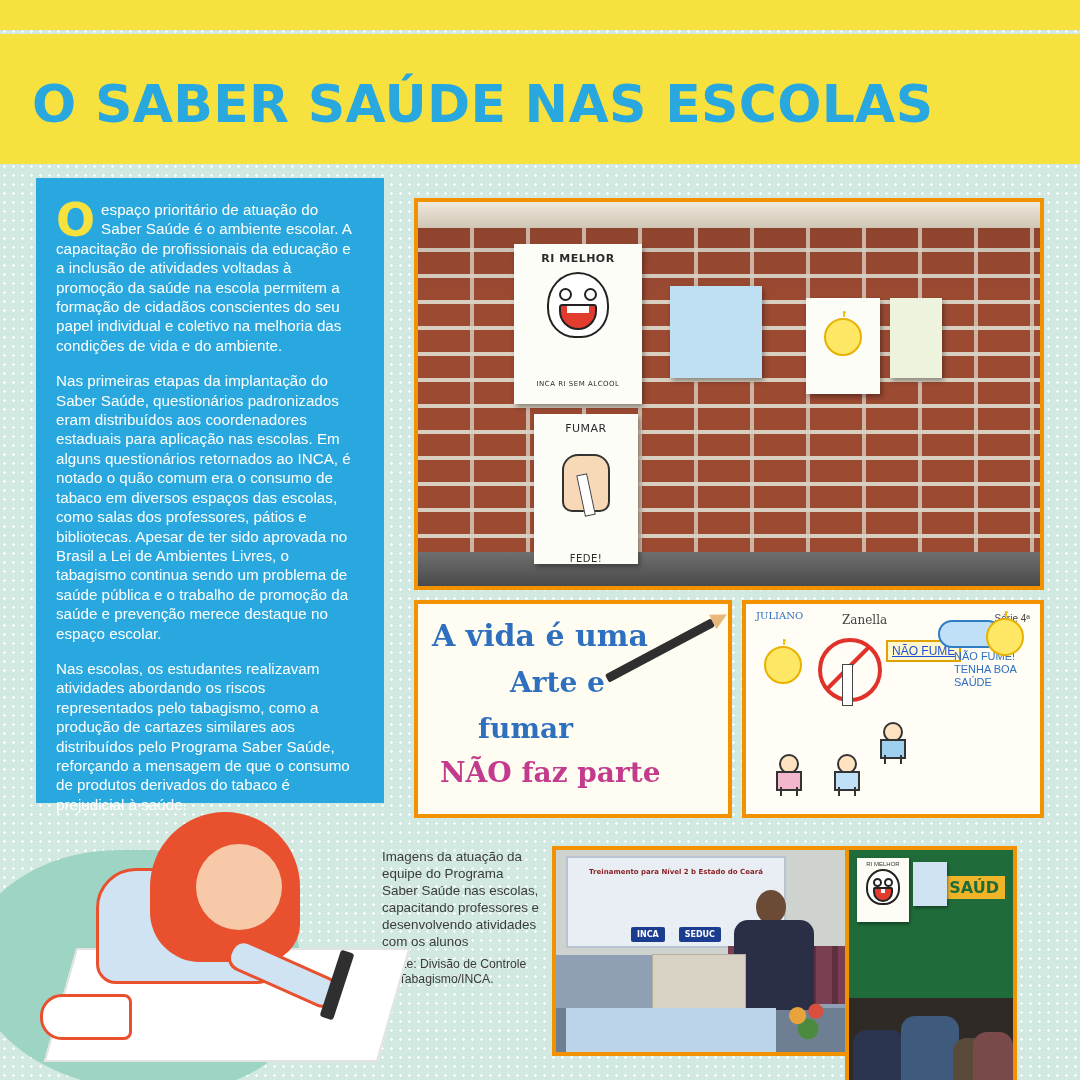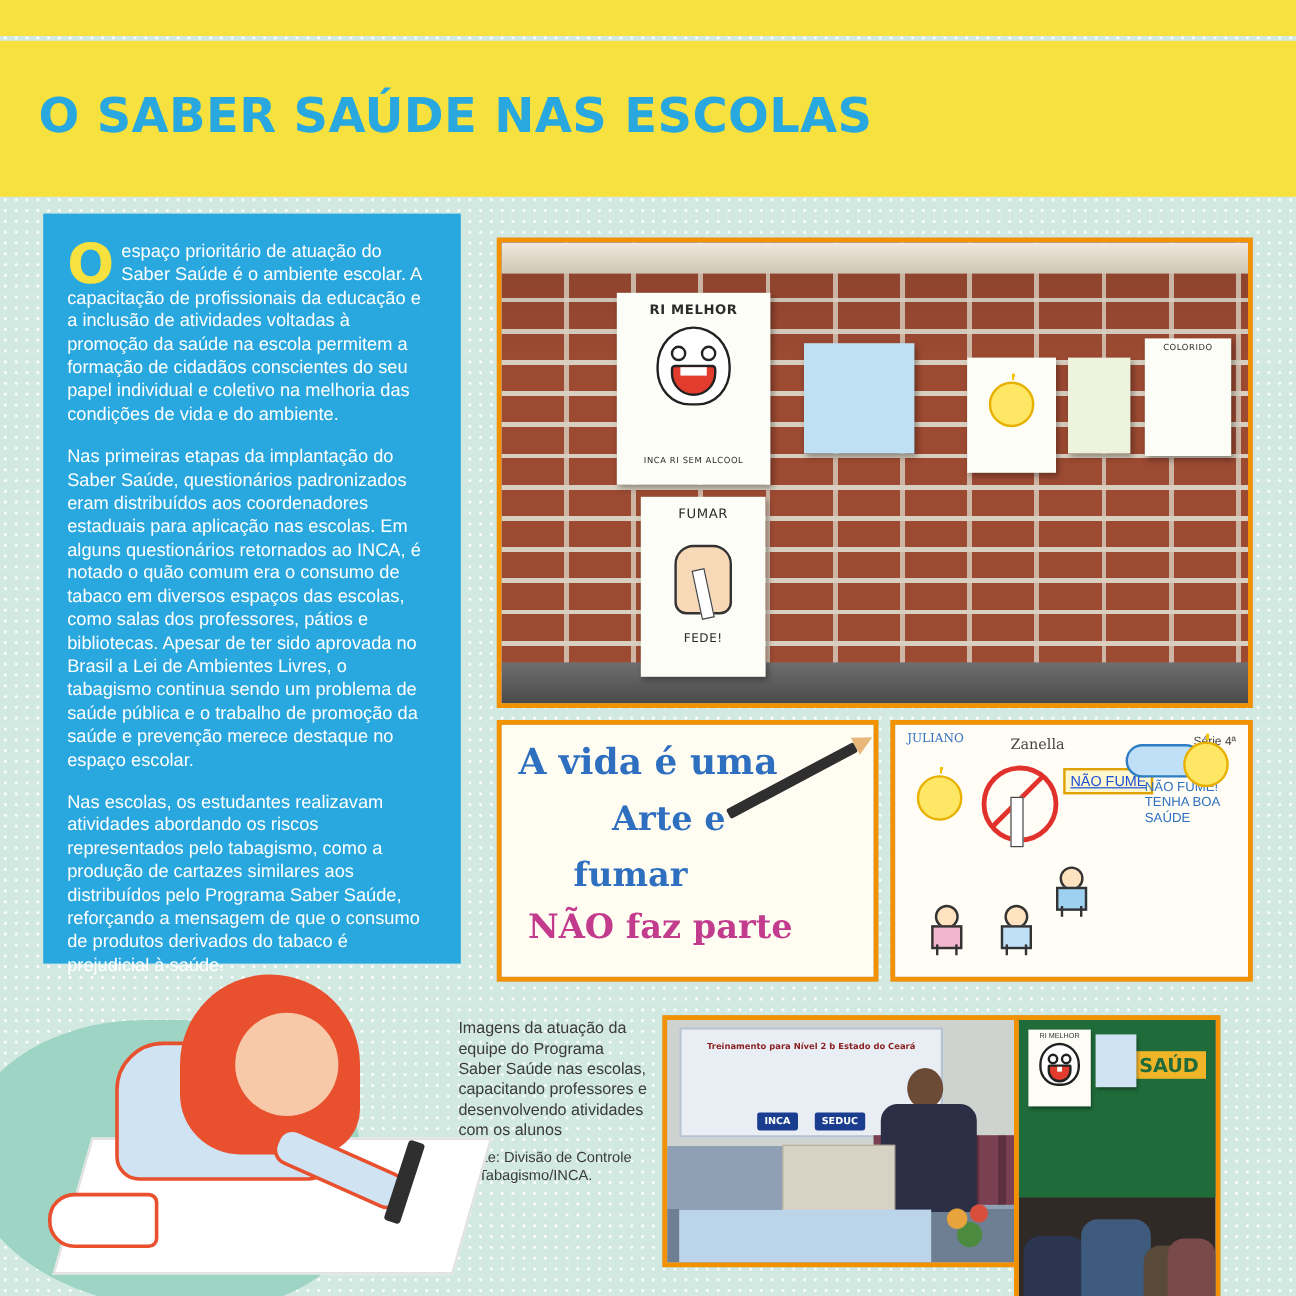--- a/index.html
+++ b/index.html
@@ -21,21 +21,21 @@
     position:absolute;top:0;left:0;width:1080px;height:30px;
     background:#f7e13f;
   }
   .title-band{
     position:absolute;top:34px;left:0;width:1080px;height:130px;
     background:#f7e13f;
   }
   .title-band h1{
     margin:0;
     position:absolute;left:32px;top:40px;
-    font-size:40px;letter-spacing:.3px;
+    font-size:52px;letter-spacing:.3px;
     color:#29a8df;
     font-weight:bold;
     font-family:"DejaVu Sans", sans-serif;
   }
   
   .text-col{
     position:absolute;left:36px;top:178px;width:348px;height:625px;
     background:#29a8df;
     color:#ffffff;
     box-sizing:border-box;
@@ -242,31 +242,28 @@
           <div class="tooth"></div>
         </div>
     </div>
     <div class="pt" style="bottom:16px;font-size:7px;">INCA RI SEM ALCOOL</div>
   </div>
 
   <div class="poster" style="left:116px;top:212px;width:104px;height:150px;">
     <div class="pt" style="top:8px;font-size:11px;">FUMAR</div>
     <div class="hand"></div>
     <div class="cig"></div>
-    <div class="pt" style="bottom:26px;font-size:10px;margin-top:18px;">FEDE!</div>
+    <div class="pt" style="bottom:0;font-size:10px;margin-top:18px;">FEDE!</div>
   </div>
 
   <div class="poster" style="left:252px;top:84px;width:92px;height:92px;background:#bfe0f2;"></div>
   <div class="poster" style="left:388px;top:96px;width:74px;height:96px;">
     <div class="sun" style="left:18px;top:20px;"></div>
   </div>
   <div class="poster" style="left:472px;top:96px;width:52px;height:80px;background:#eef3dd;"></div>
-  <div class="poster" style="left:536px;top:80px;width:72px;height:98px;">
-    <div class="pt" style="top:4px;font-size:7px;">COLORIDO</div>
-  </div>
 </div>
 
 <div class="photo ph-draw1">
   <div class="draw1">
     <div class="txt" style="left:14px;top:14px;font-size:30px;color:#2f6fbf;">A vida é uma</div>
     <div class="txt" style="left:92px;top:62px;font-size:28px;color:#2f6fbf;">Arte e</div>
     <div class="txt" style="left:60px;top:108px;font-size:28px;color:#2f6fbf;">fumar</div>
     <div class="txt" style="left:22px;top:152px;font-size:28px;color:#c23b8c;">NÃO faz parte</div>
     <div class="pencil" style="left:182px;top:42px;"></div>
   </div>

